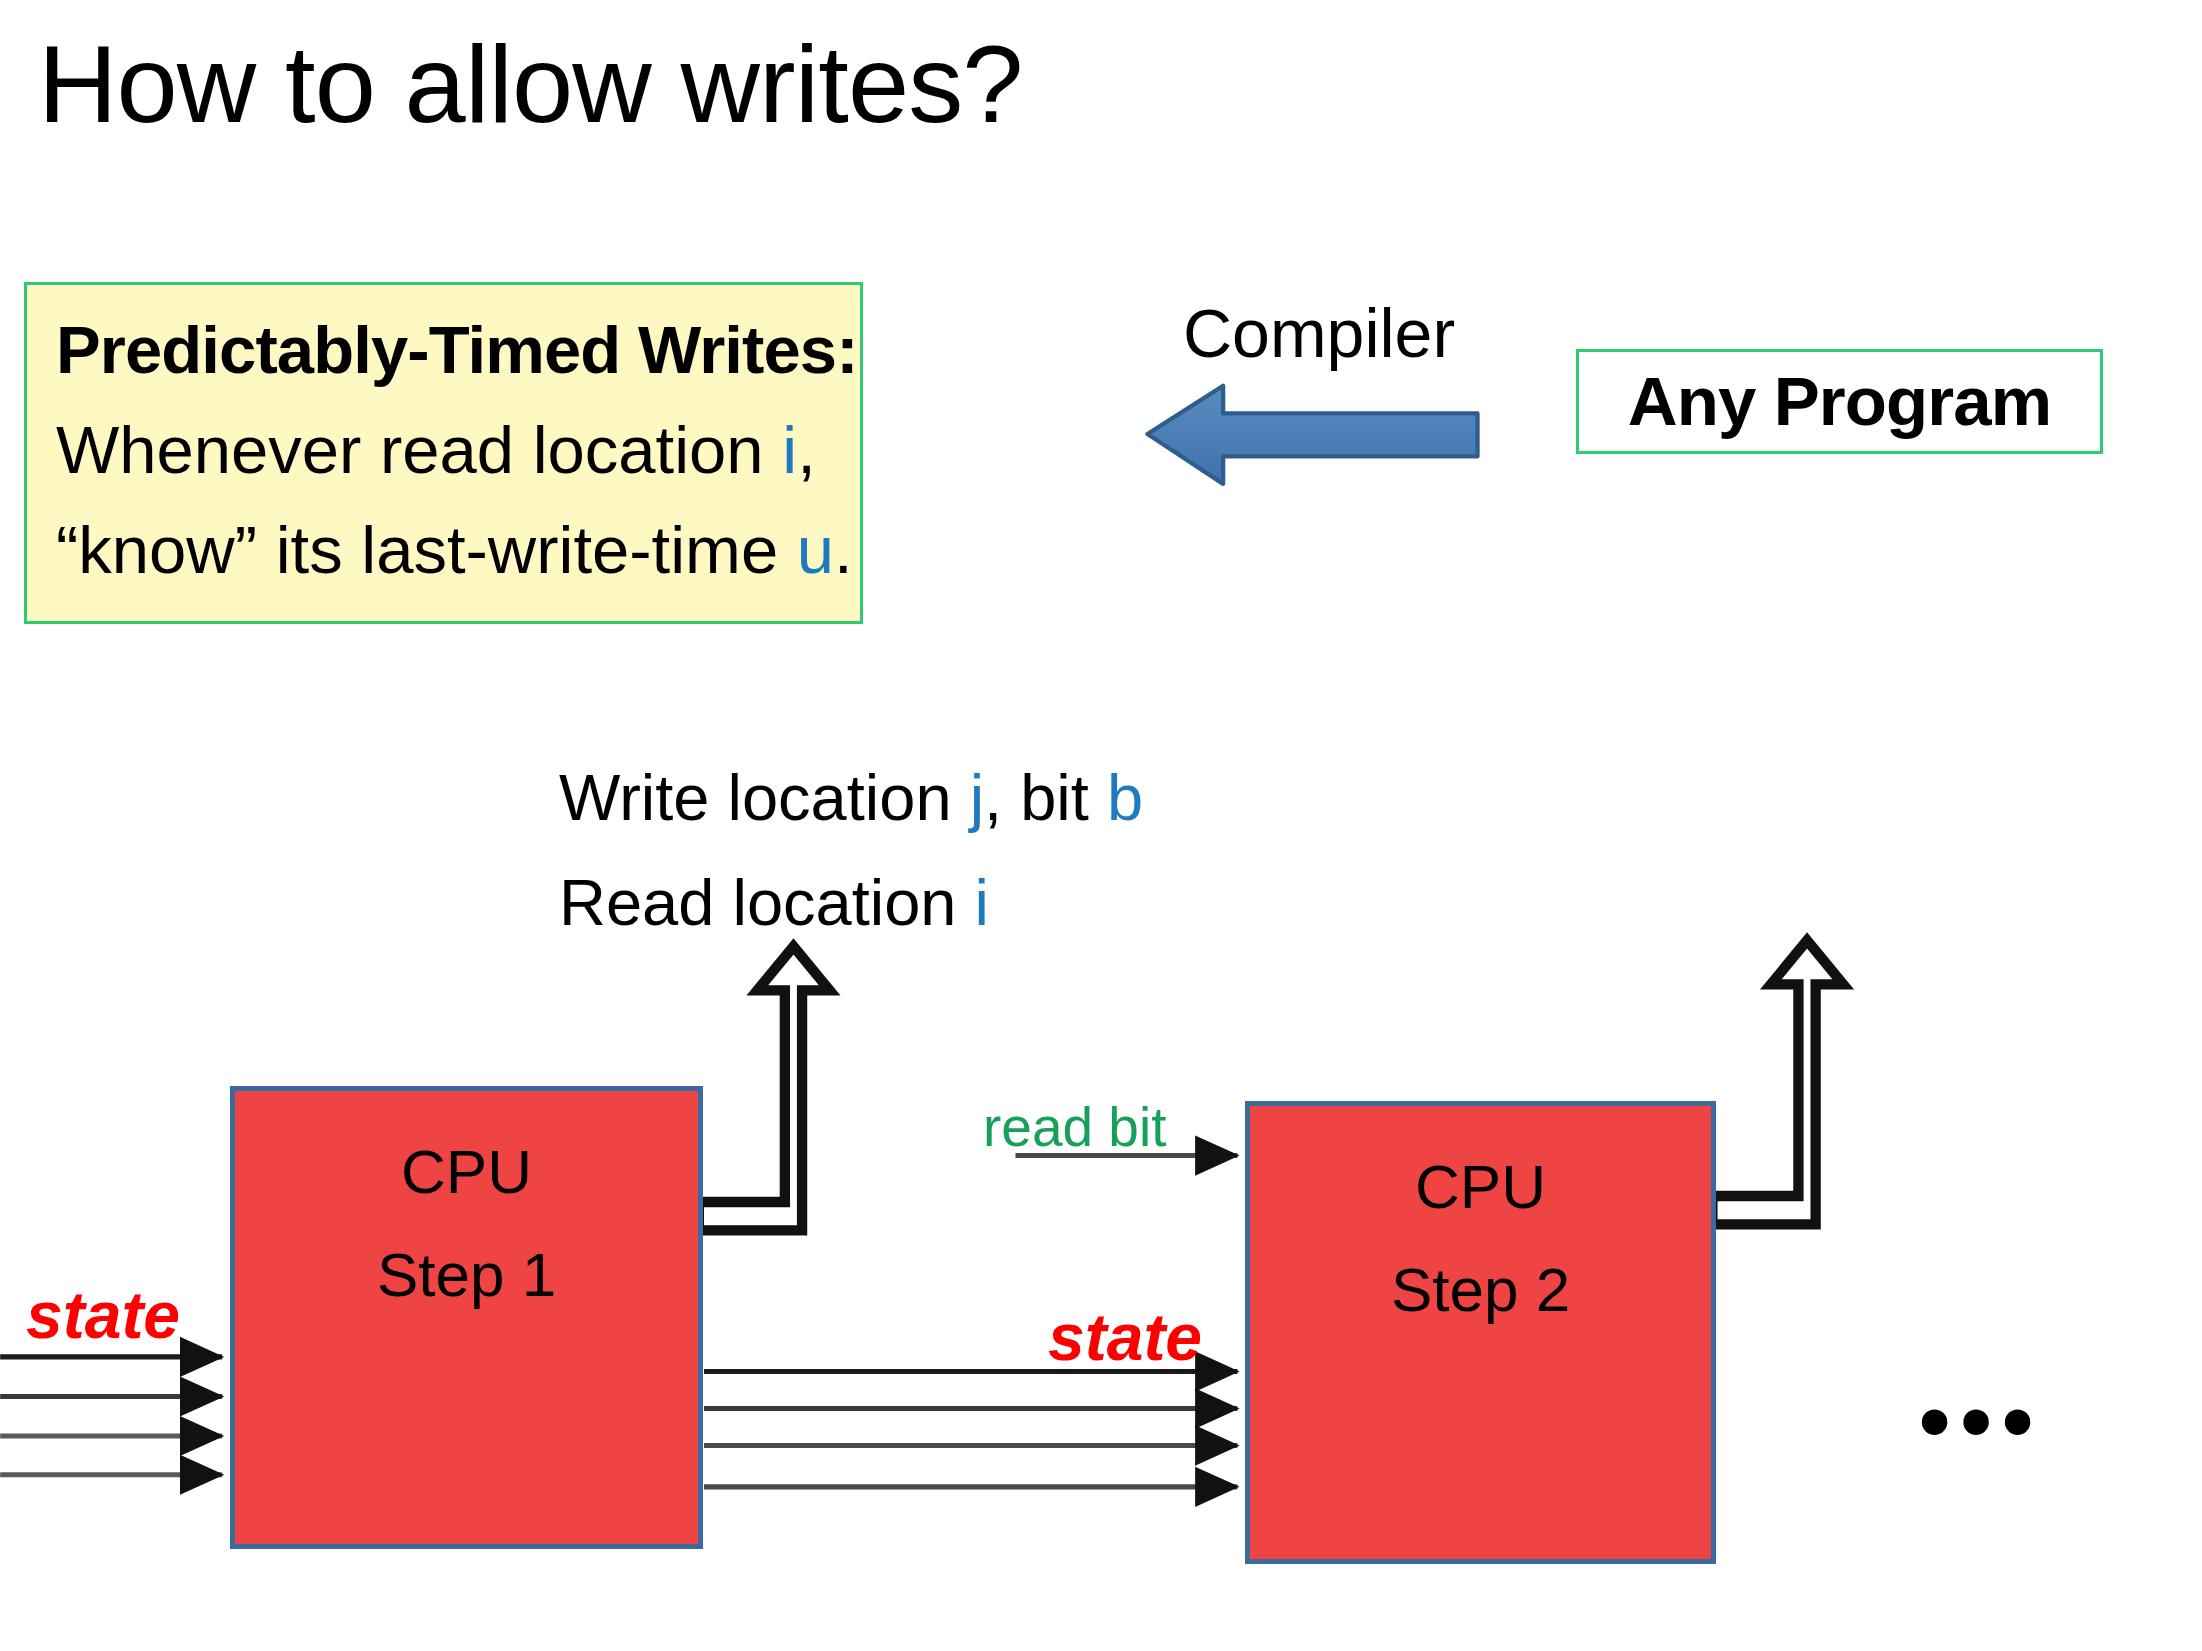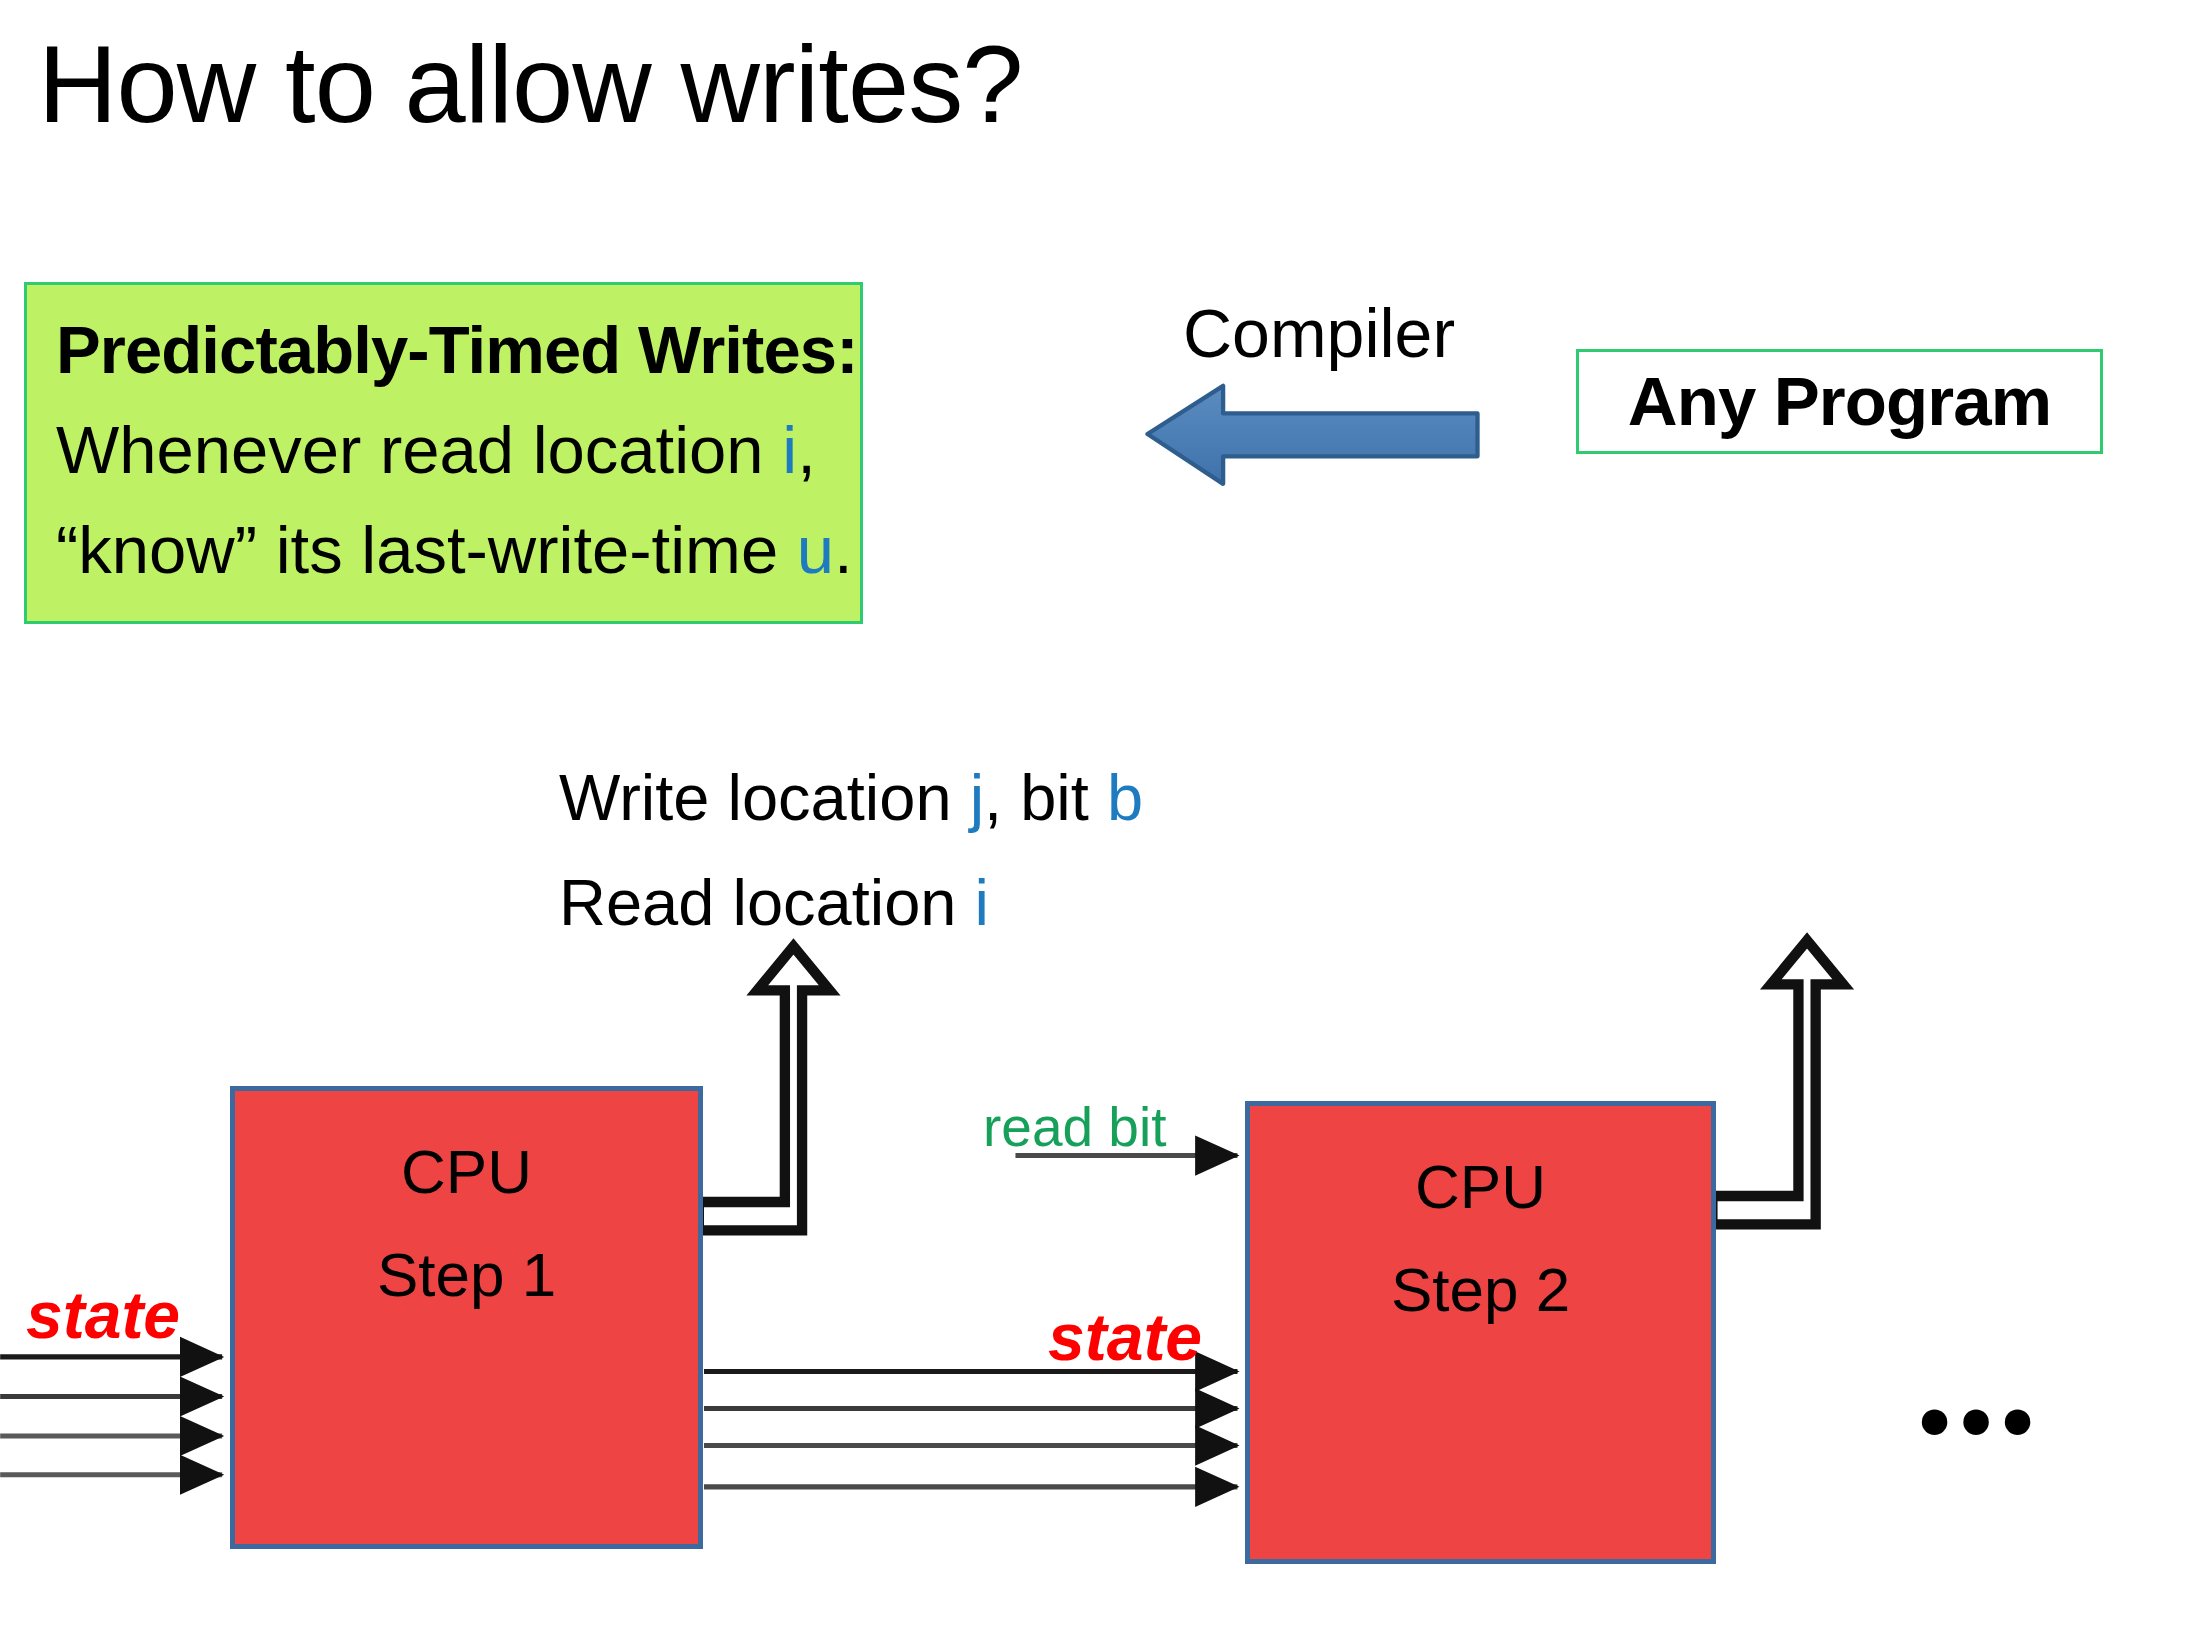--- a/index.html
+++ b/index.html
@@ -32,21 +32,21 @@
   }
 
   
   #ptw-box {
     position: absolute;
     left: 24px;
     top: 282px;
     width: 839px;
     height: 342px;
     border: 3.4px solid #2FCB71;
-    background: #bef264;
+    background: #fef9c3;
     box-sizing: border-box;
   }
   #ptw-box .line {
     position: absolute;
     left: 29px;
     white-space: nowrap;
     font-size: 67px;
     line-height: 1;
     color: #000000;
   }

